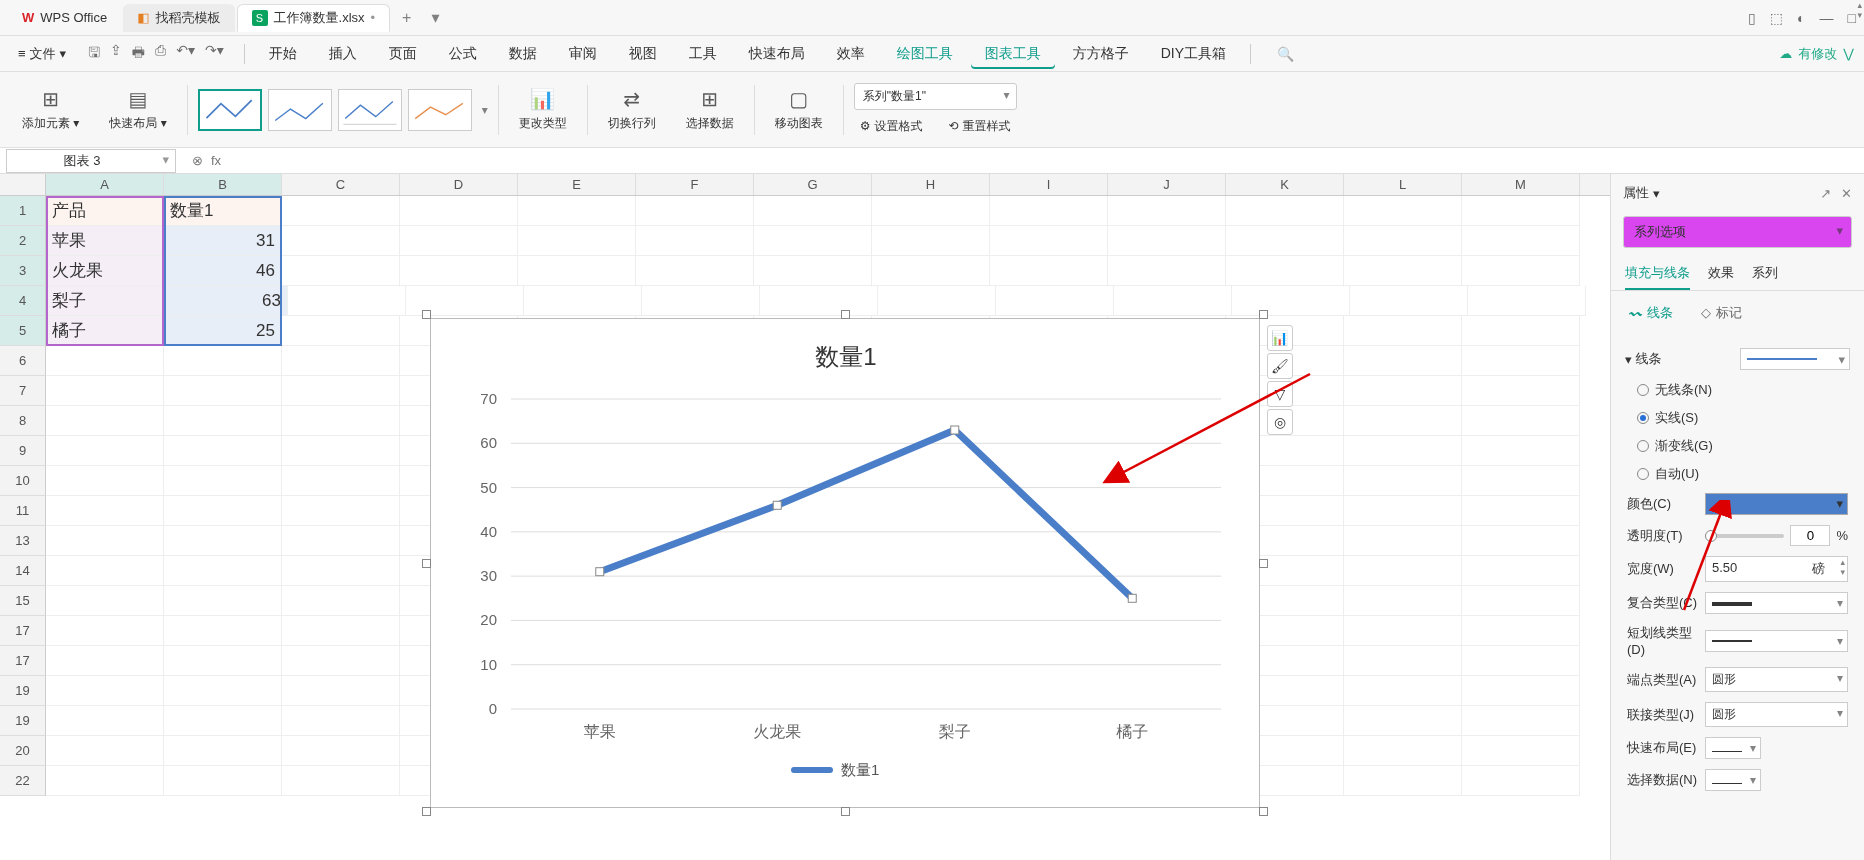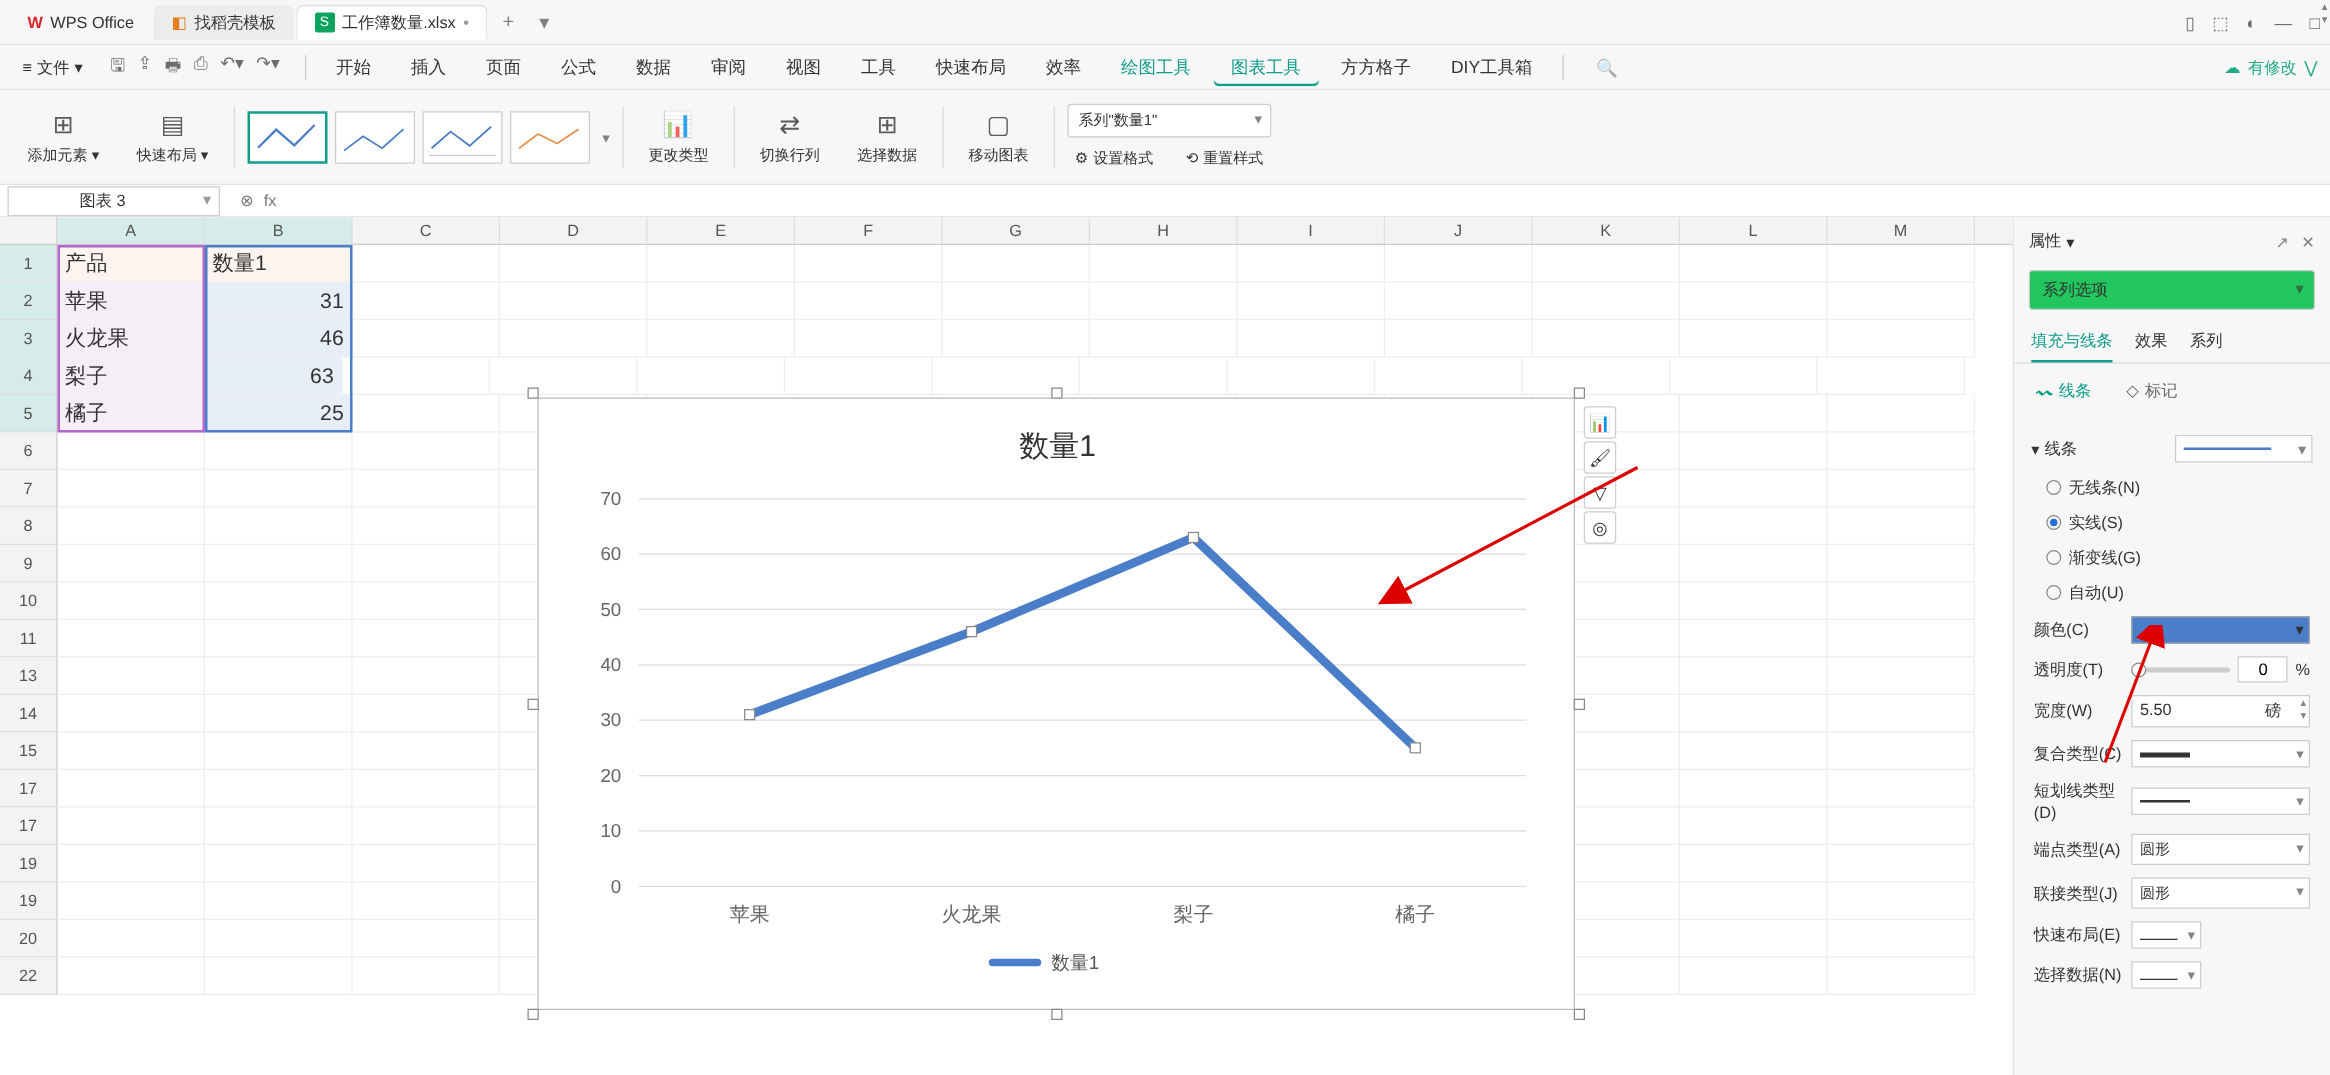--- a/index.html
+++ b/index.html
@@ -63,21 +63,21 @@
 .chart-obj { position: absolute; left: 430px; top: 144px; width: 830px; height: 490px; background: #fff; border: 1px solid #bbb; }
 .chart-handles { position: absolute; inset: -5px; }
 .handle { position: absolute; width: 9px; height: 9px; background: #fff; border: 1px solid #888; }
 .chart-btns { position: absolute; right: -34px; top: 6px; display: flex; flex-direction: column; gap: 2px; }
 .chart-btns .cbtn { width: 26px; height: 26px; border: 1px solid #ccc; background: #fff; display: flex; align-items: center; justify-content: center; font-size: 14px; border-radius: 3px; }
 .arrow { position: absolute; pointer-events: none; }
 
 .side-panel { width: 254px; background: #f7f7f7; border-left: 1px solid #ddd; display: flex; flex-direction: column; }
 .panel-header { padding: 10px 12px; display: flex; align-items: center; font-size: 13px; gap: 4px; }
 .panel-ctrls { margin-left: auto; display: flex; gap: 10px; opacity: .6; }
-.panel-dropdown { margin: 4px 12px 10px; border: 1px solid #ccc; background: #22c55e; padding: 6px 24px 6px 10px; font-size: 13px; border-radius: 3px; position: relative; }
+.panel-dropdown { margin: 4px 12px 10px; border: 1px solid #ccc; background: #d946ef; padding: 6px 24px 6px 10px; font-size: 13px; border-radius: 3px; position: relative; }
 .panel-dropdown::after { content: "▾"; position: absolute; right: 8px; opacity: .6; }
 .panel-tabs { display: flex; gap: 18px; padding: 0 14px; font-size: 13px; border-bottom: 1px solid #ddd; }
 .panel-tab { padding: 6px 0; }
 .panel-tab.active { color: #0f9d8c; border-bottom: 2px solid #0f9d8c; }
 .panel-subtabs { display: flex; gap: 28px; padding: 12px 18px; font-size: 13px; }
 .panel-subtab { display: flex; align-items: center; gap: 5px; color: #0f9d8c; }
 .panel-subtab.inactive { color: #666; }
 .panel-section { padding: 8px 14px; }
 .panel-section-title { font-size: 13px; padding: 6px 0; display: flex; align-items: center; gap: 4px; }
 .line-picker { width: 110px; height: 22px; border: 1px solid #ccc; background: #fff; margin-left: auto; padding: 0 20px 0 6px; position: relative; display: flex; align-items: center;}
@@ -298,21 +298,21 @@
           <div class="cell" style="width: 118px;"></div>
           <div class="cell" style="width: 118px;"></div>
           <div class="cell" style="width: 118px;"></div>
           <div class="cell" style="width: 118px;"></div>
           <div class="cell" style="width: 118px;"></div>
           <div class="cell" style="width: 118px;"></div>
         </div>
         <div class="row">
           <div class="row-h sel">4</div>
           <div class="cell selA" style="width: 118px;">梨子</div>
-          <div class="cell selB num" style="width: 110px;">63</div>
+          <div class="cell selB num" style="width: 124px;">63</div>
           <div class="cell" style="width: 118px;"></div>
           <div class="cell" style="width: 118px;"></div>
           <div class="cell" style="width: 118px;"></div>
           <div class="cell" style="width: 118px;"></div>
           <div class="cell" style="width: 118px;"></div>
           <div class="cell" style="width: 118px;"></div>
           <div class="cell" style="width: 118px;"></div>
           <div class="cell" style="width: 118px;"></div>
           <div class="cell" style="width: 118px;"></div>
           <div class="cell" style="width: 118px;"></div>

